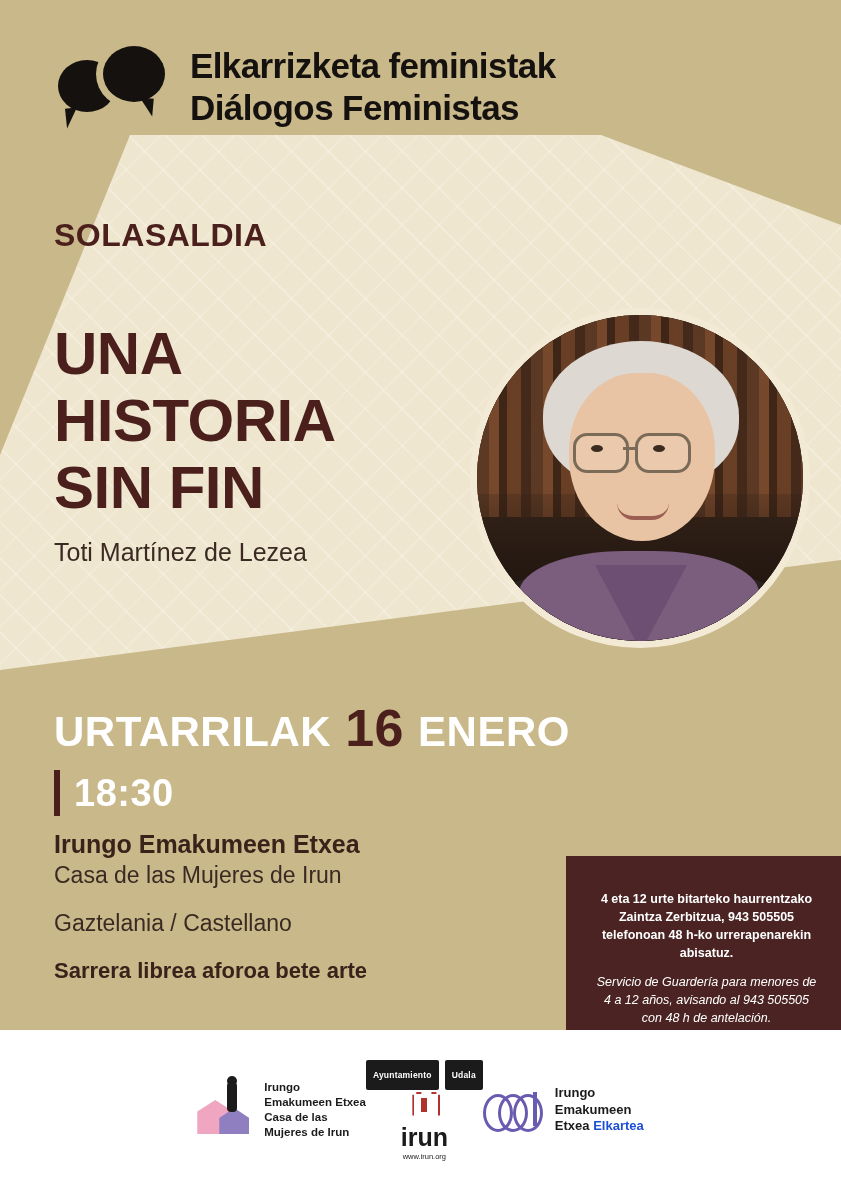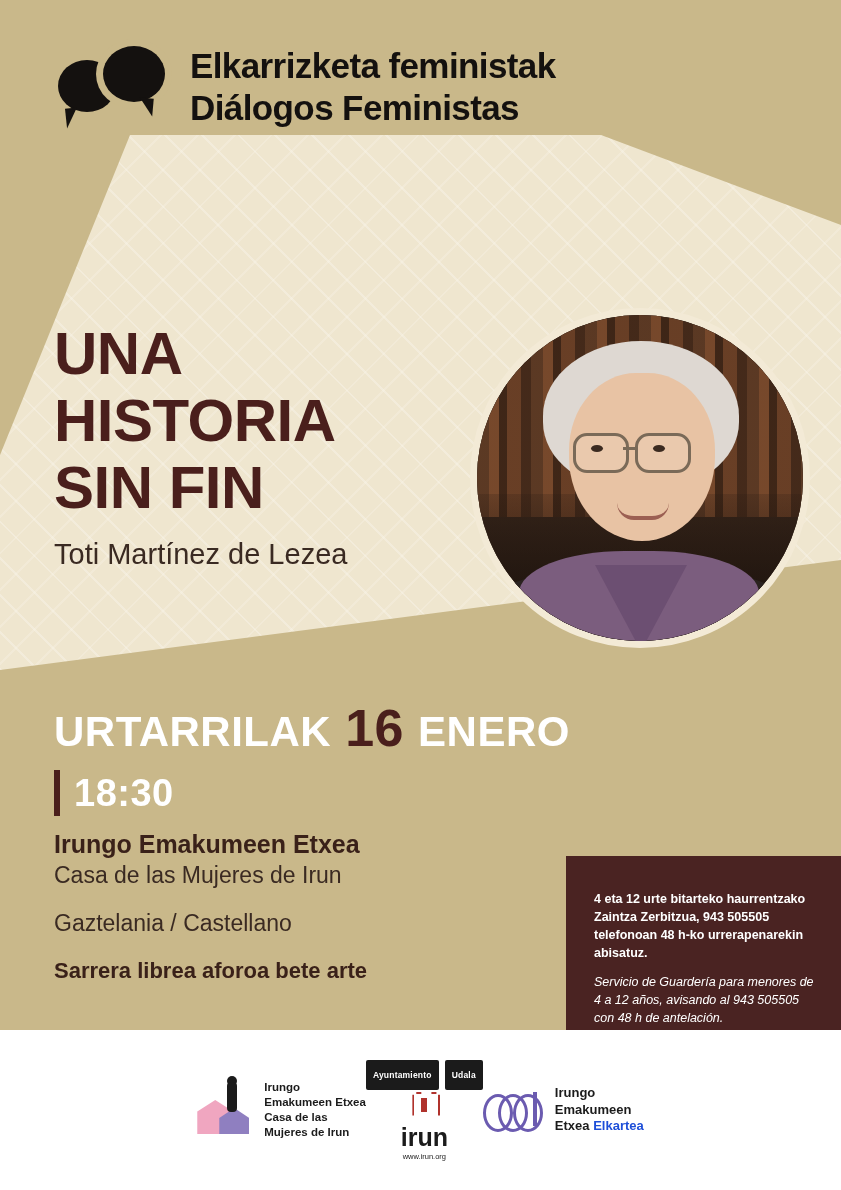--- a/index.html
+++ b/index.html
@@ -106,21 +106,21 @@
   .talk-kind .es {
     font-size:27px; font-weight:normal; letter-spacing:0.4px; margin-top:2px;
   }
   .title {
     position:absolute; left:54px; top:320px; color:#4a1f1c;
     font-size:60px; font-weight:bold; line-height:1.12; letter-spacing:-0.5px;
   }
   .title div { white-space:nowrap; }
   .author {
     position:absolute; left:54px; top:538px; color:#3a2a22;
-    font-size:29px;
+    font-size:25px;
   }
 
   
   .portrait {
     position:absolute; left:470px; top:308px; width:326px; height:326px;
     border-radius:50%; overflow:hidden;
     border:7px solid #f3ead6;
     background:#3a2b22;
   }
   .p-books {
@@ -207,21 +207,21 @@
   .entry {
     position:absolute; left:54px; top:958px; color:#3a2119;
   }
   .entry .eu { font-size:22px; font-weight:bold; }
   .entry .es { font-size:21px; margin-top:4px; color:#3a2a22; }
 
   
   .note {
     position:absolute; left:566px; top:856px; width:275px; height:174px;
     background:#4a2322; color:#ffffff;
-    padding:34px 22px 18px 28px; box-sizing:border-box;
+    padding:34px 22px 18px 28px; box-sizing:border-box;text-align:center;
   }
   .note .eu {
     font-size:12.5px; font-weight:bold; line-height:1.45;
   }
   .note .es {
     font-size:12.5px; font-style:italic; line-height:1.45; margin-top:10px;
   }
 
   
   .footer {
@@ -303,20 +303,21 @@
   <div class="bg-cream">
     <div class="bg-cream-pattern"></div>
   </div>
   <div class="wedge-left"></div>
   <div class="wedge-right"></div>
   <div class="wedge-diag"></div>
   <div class="bg-tan"></div>
   <div class="bg-white"></div>
 
   <div class="talk-kind">
+    <div class="eu">SOLASALDIA</div>
   </div>
 
   <div class="title">
     <div>UNA</div>
     <div>HISTORIA</div>
     <div>SIN FIN</div>
   </div>
 
   <div class="author">Toti Martínez de Lezea</div>
 

